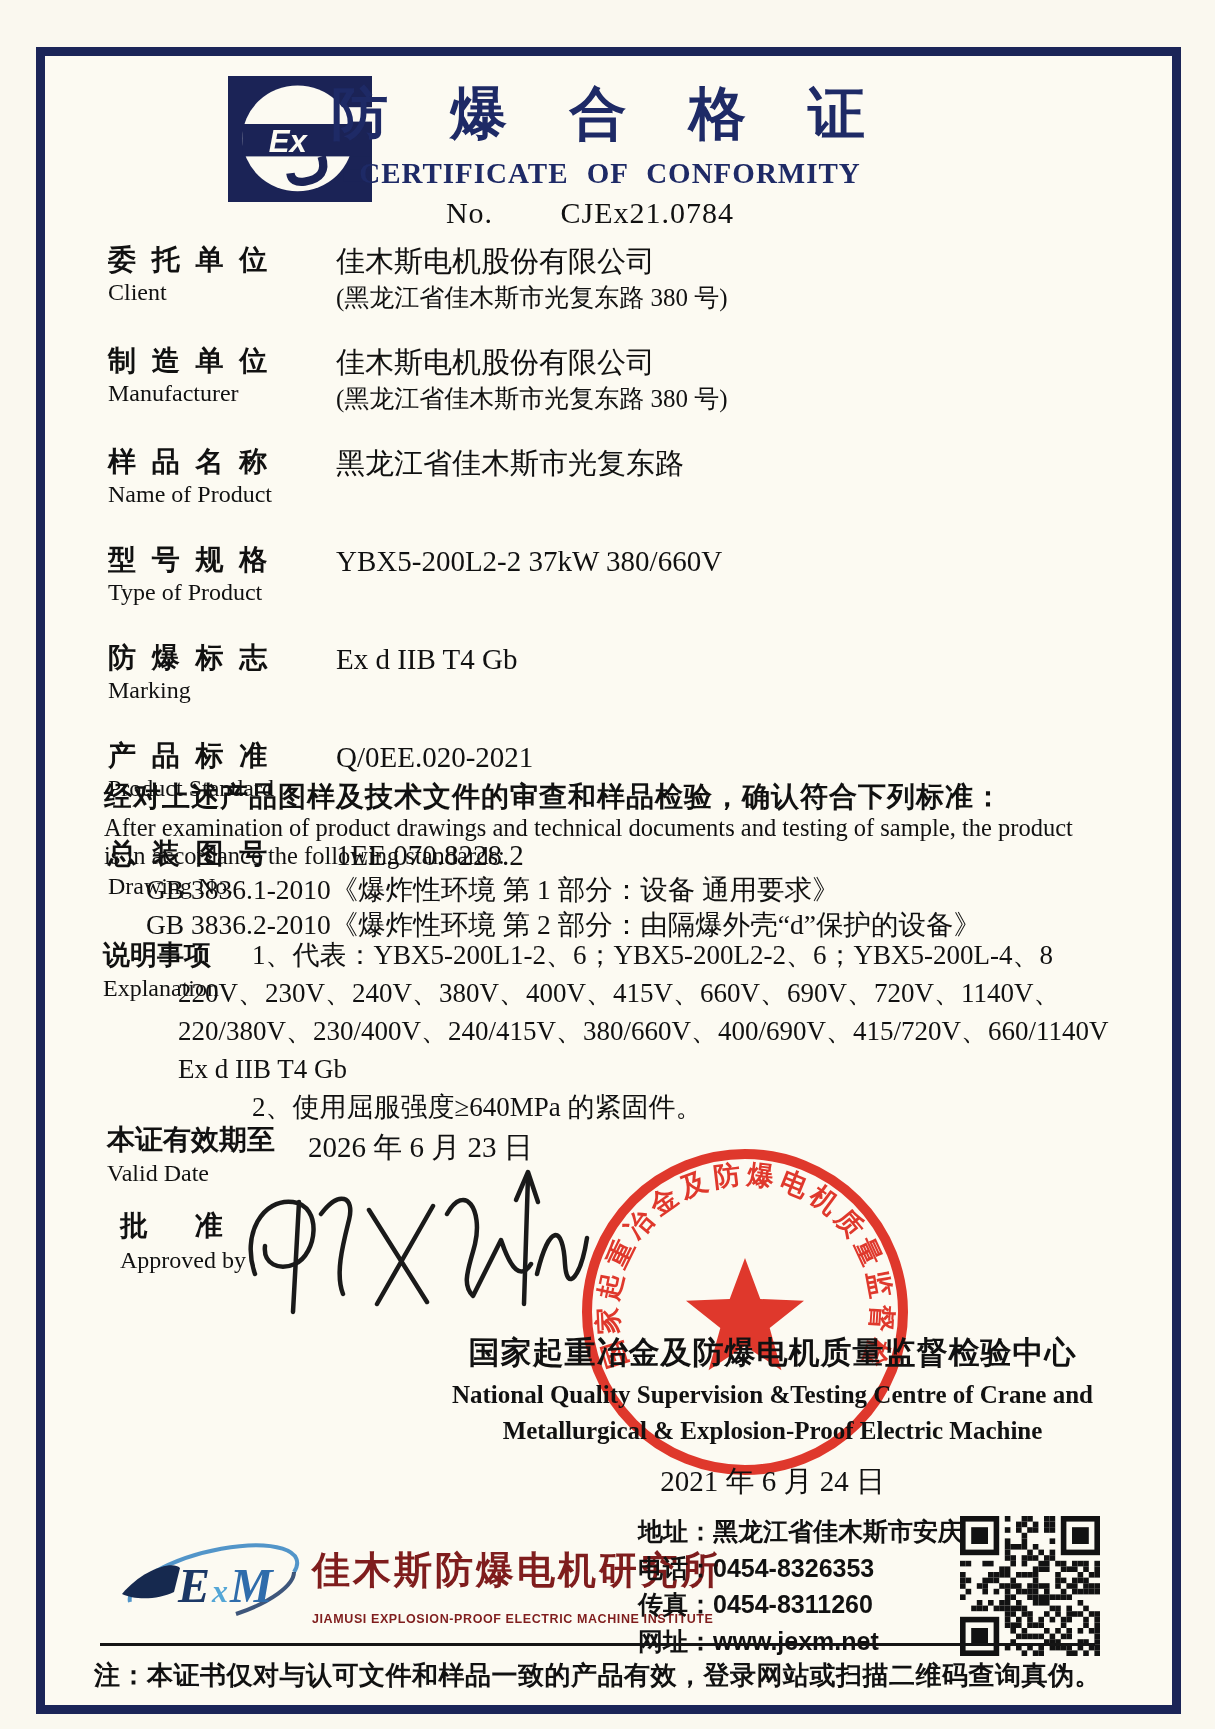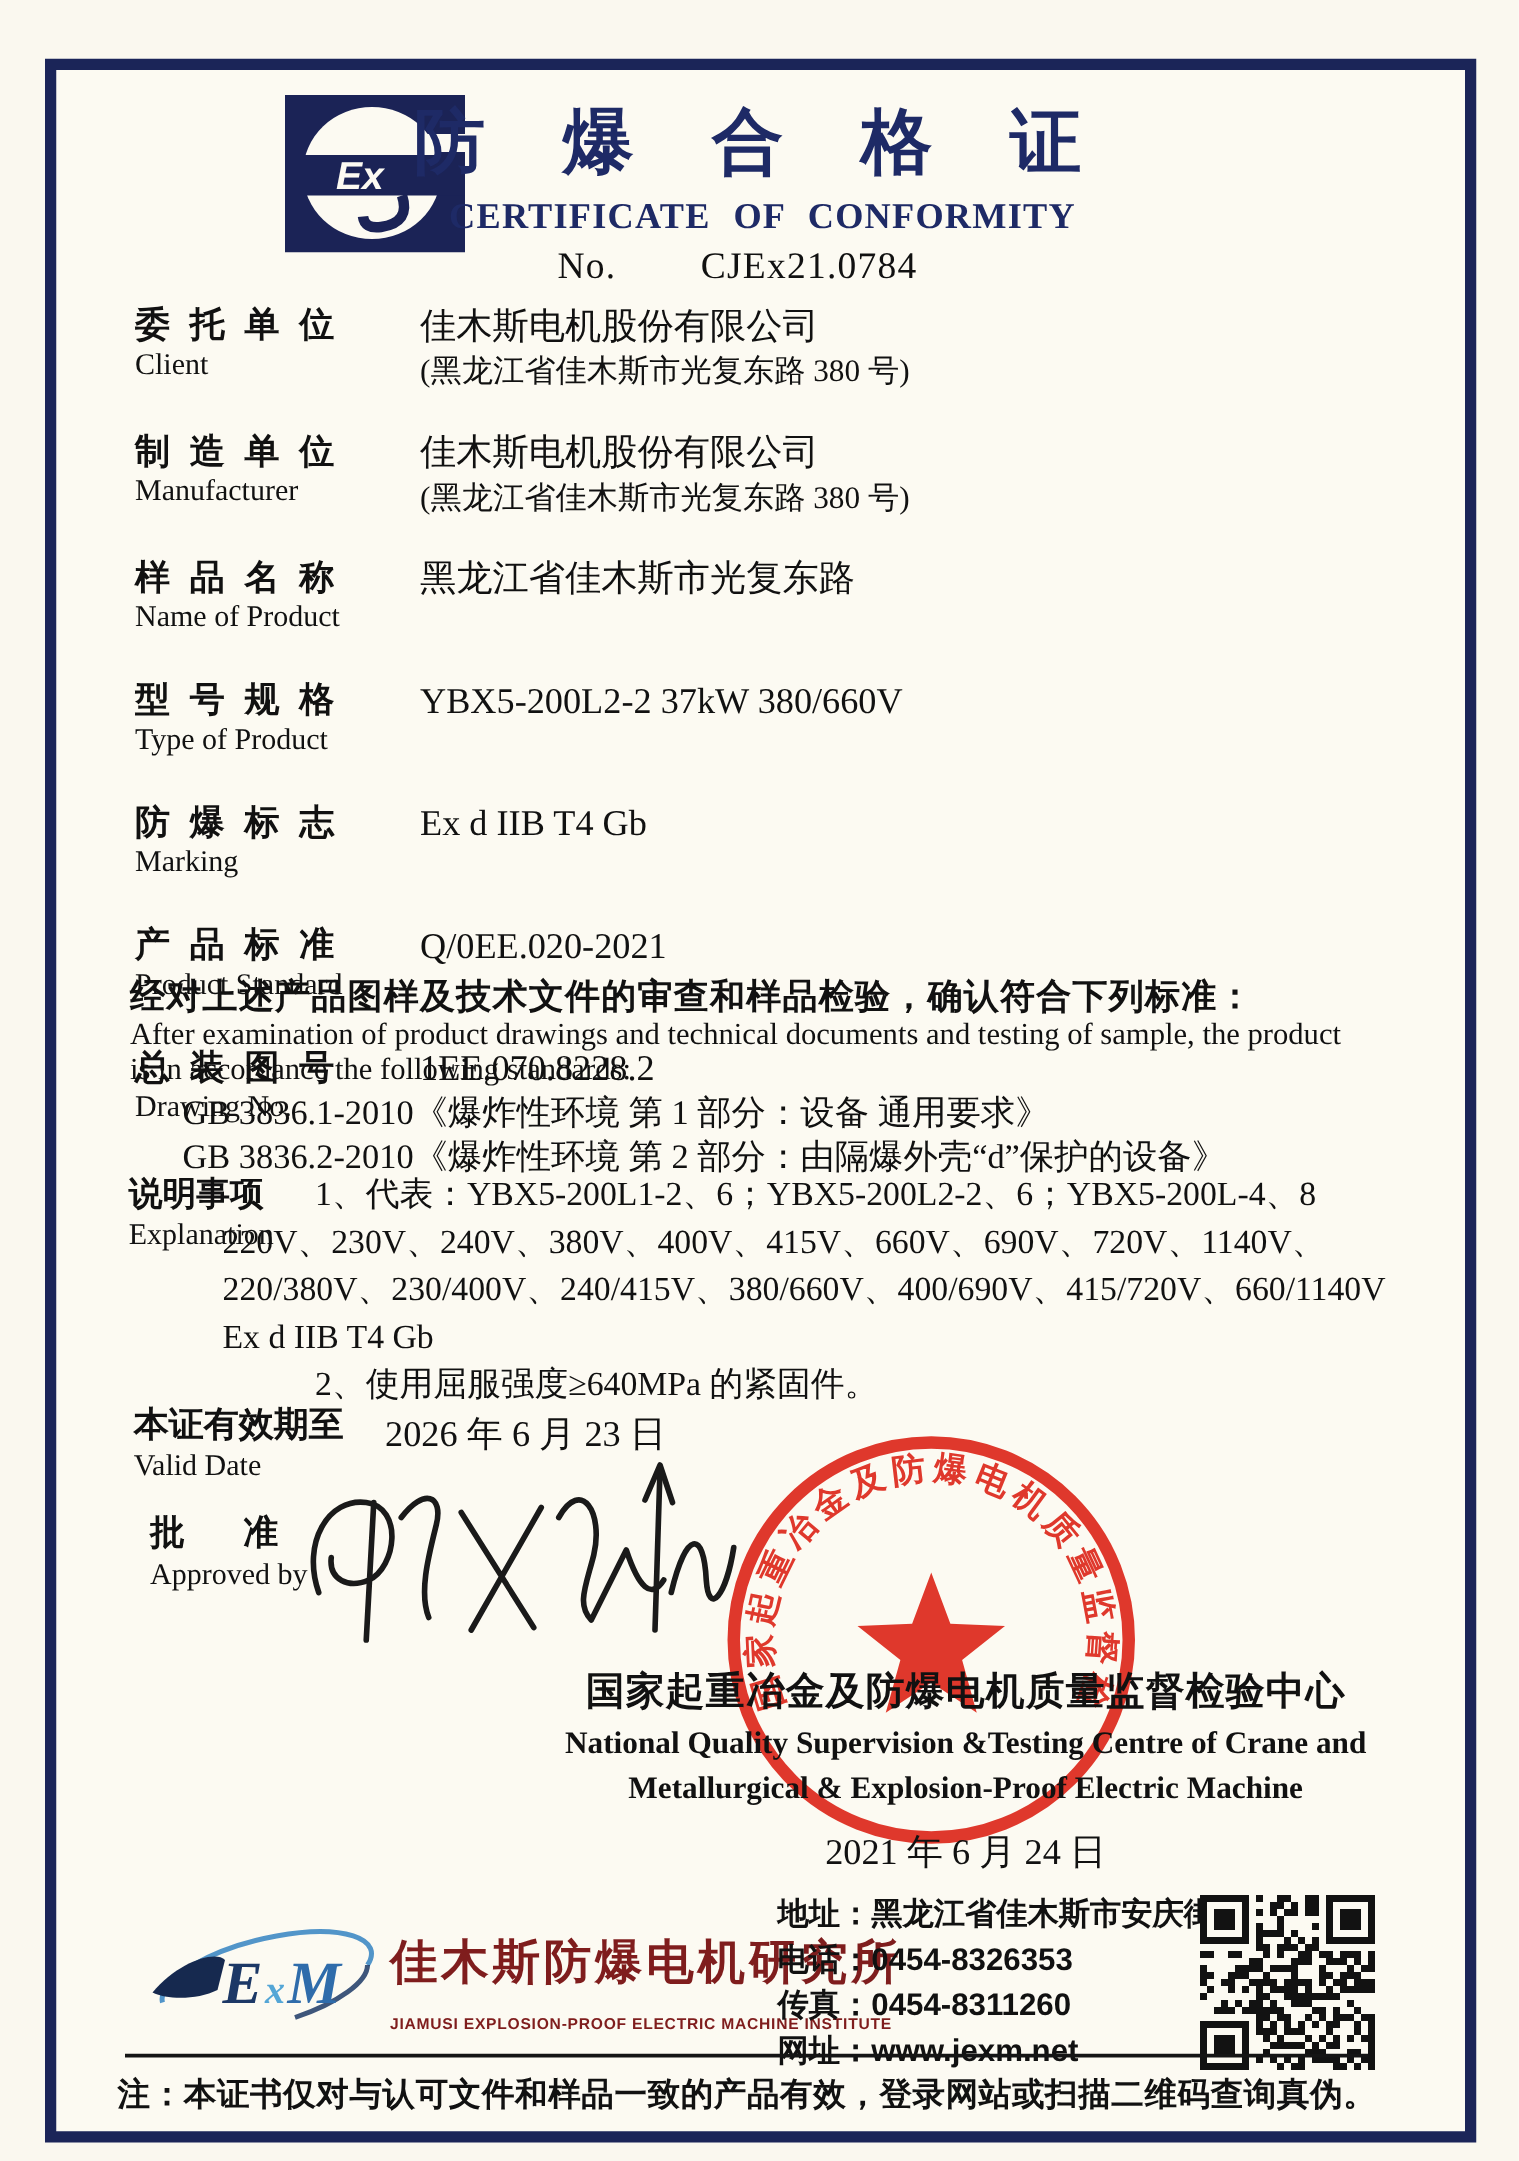--- a/index.html
+++ b/index.html
@@ -66,21 +66,21 @@
   #issuer{left:320px;top:1332px;width:905px;text-align:center;z-index:2;}
   #issuer .zh{font-size:31px;letter-spacing:1px;}
   #issuer .en{font-size:25px;font-weight:700;line-height:30px;margin-top:6px;}
   #issuer .date{font-size:29px;margin-top:16px;}
 
   
   #jexm-logo{left:116px;top:1538px;width:190px;height:88px;}
   #institute{left:312px;top:1548px;}
   #institute .zh{font-size:38px;letter-spacing:3px;color:#7f1d1d;line-height:44px;}
   #institute .en{font-size:12.5px;letter-spacing:.6px;color:#7f1d1d;margin-top:20px;font-family:Liberation Sans, sans-serif;font-weight:700;}
-  #contacts{left:622px;top:1513px;}
+  #contacts{left:638px;top:1513px;}
   .crow{display:flex;font-size:25px;line-height:36.5px;}
   .crow .cl{white-space:pre;}
   #qr-box{left:960px;top:1516px;width:140px;height:140px;background:#fcfaf2;}
   #divider{left:100px;top:1643px;width:995px;height:3px;background:#151515;}
   #footer-note{left:0;top:1658px;width:1195px;text-align:center;font-size:26px;letter-spacing:.5px;}
 </style>
 </head>
 <body>
 
 <div id="border-frame"></div>

